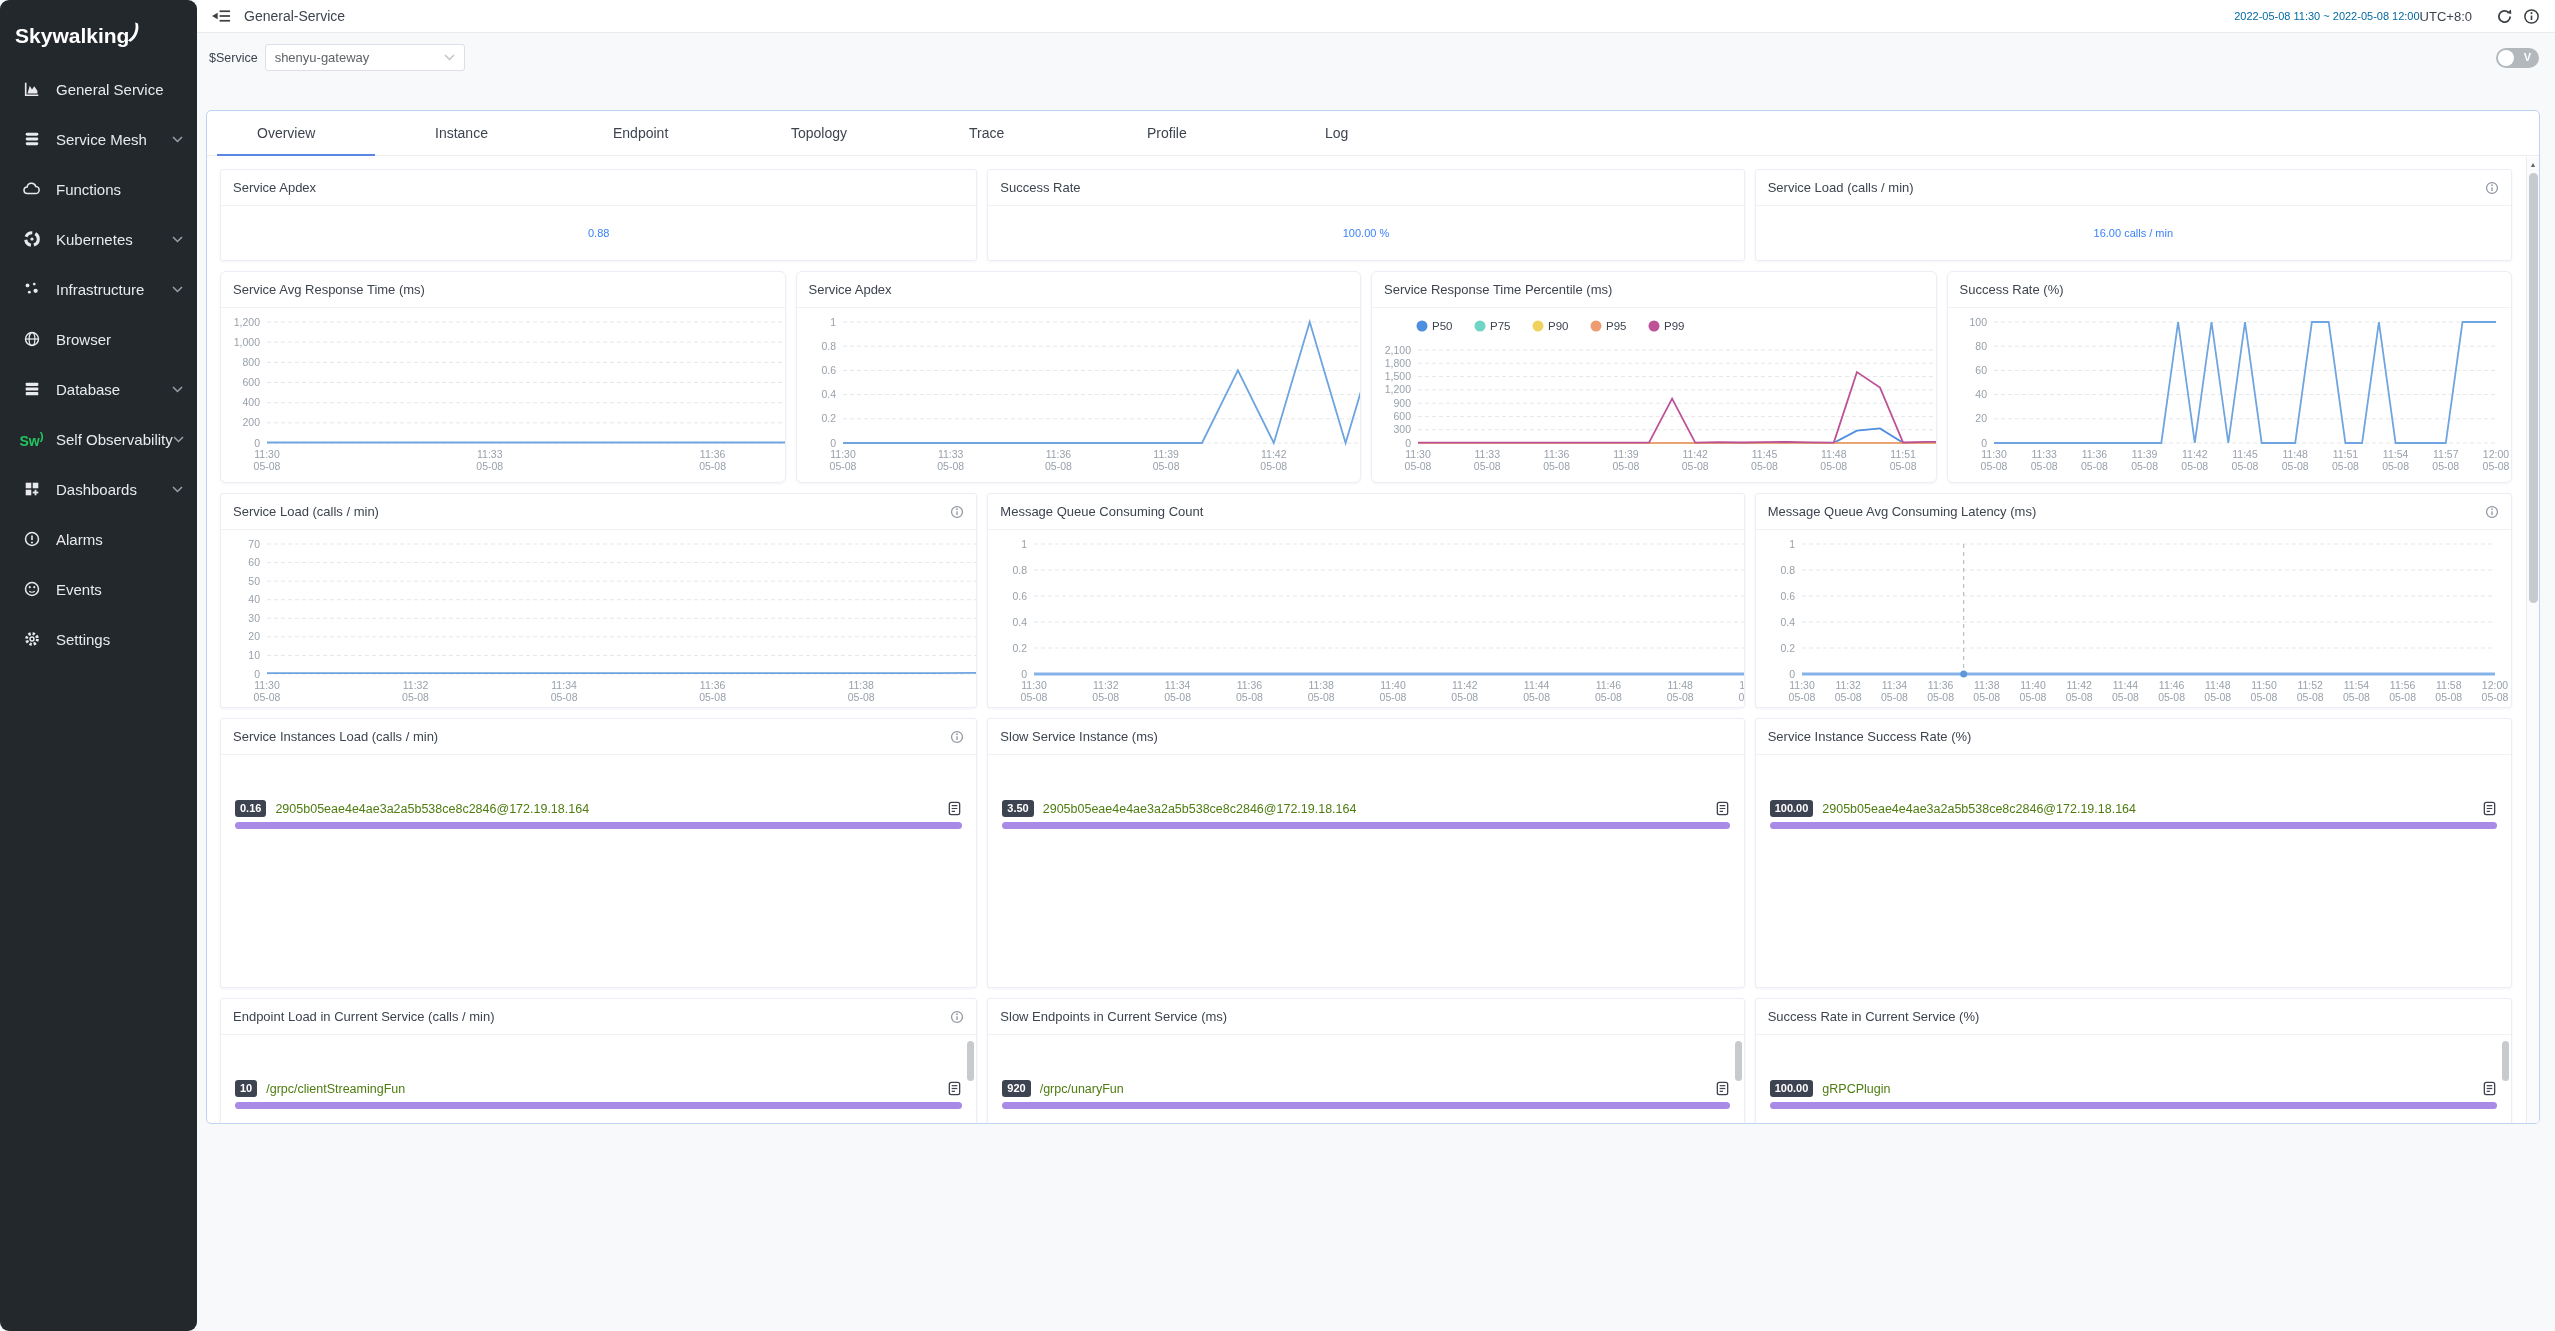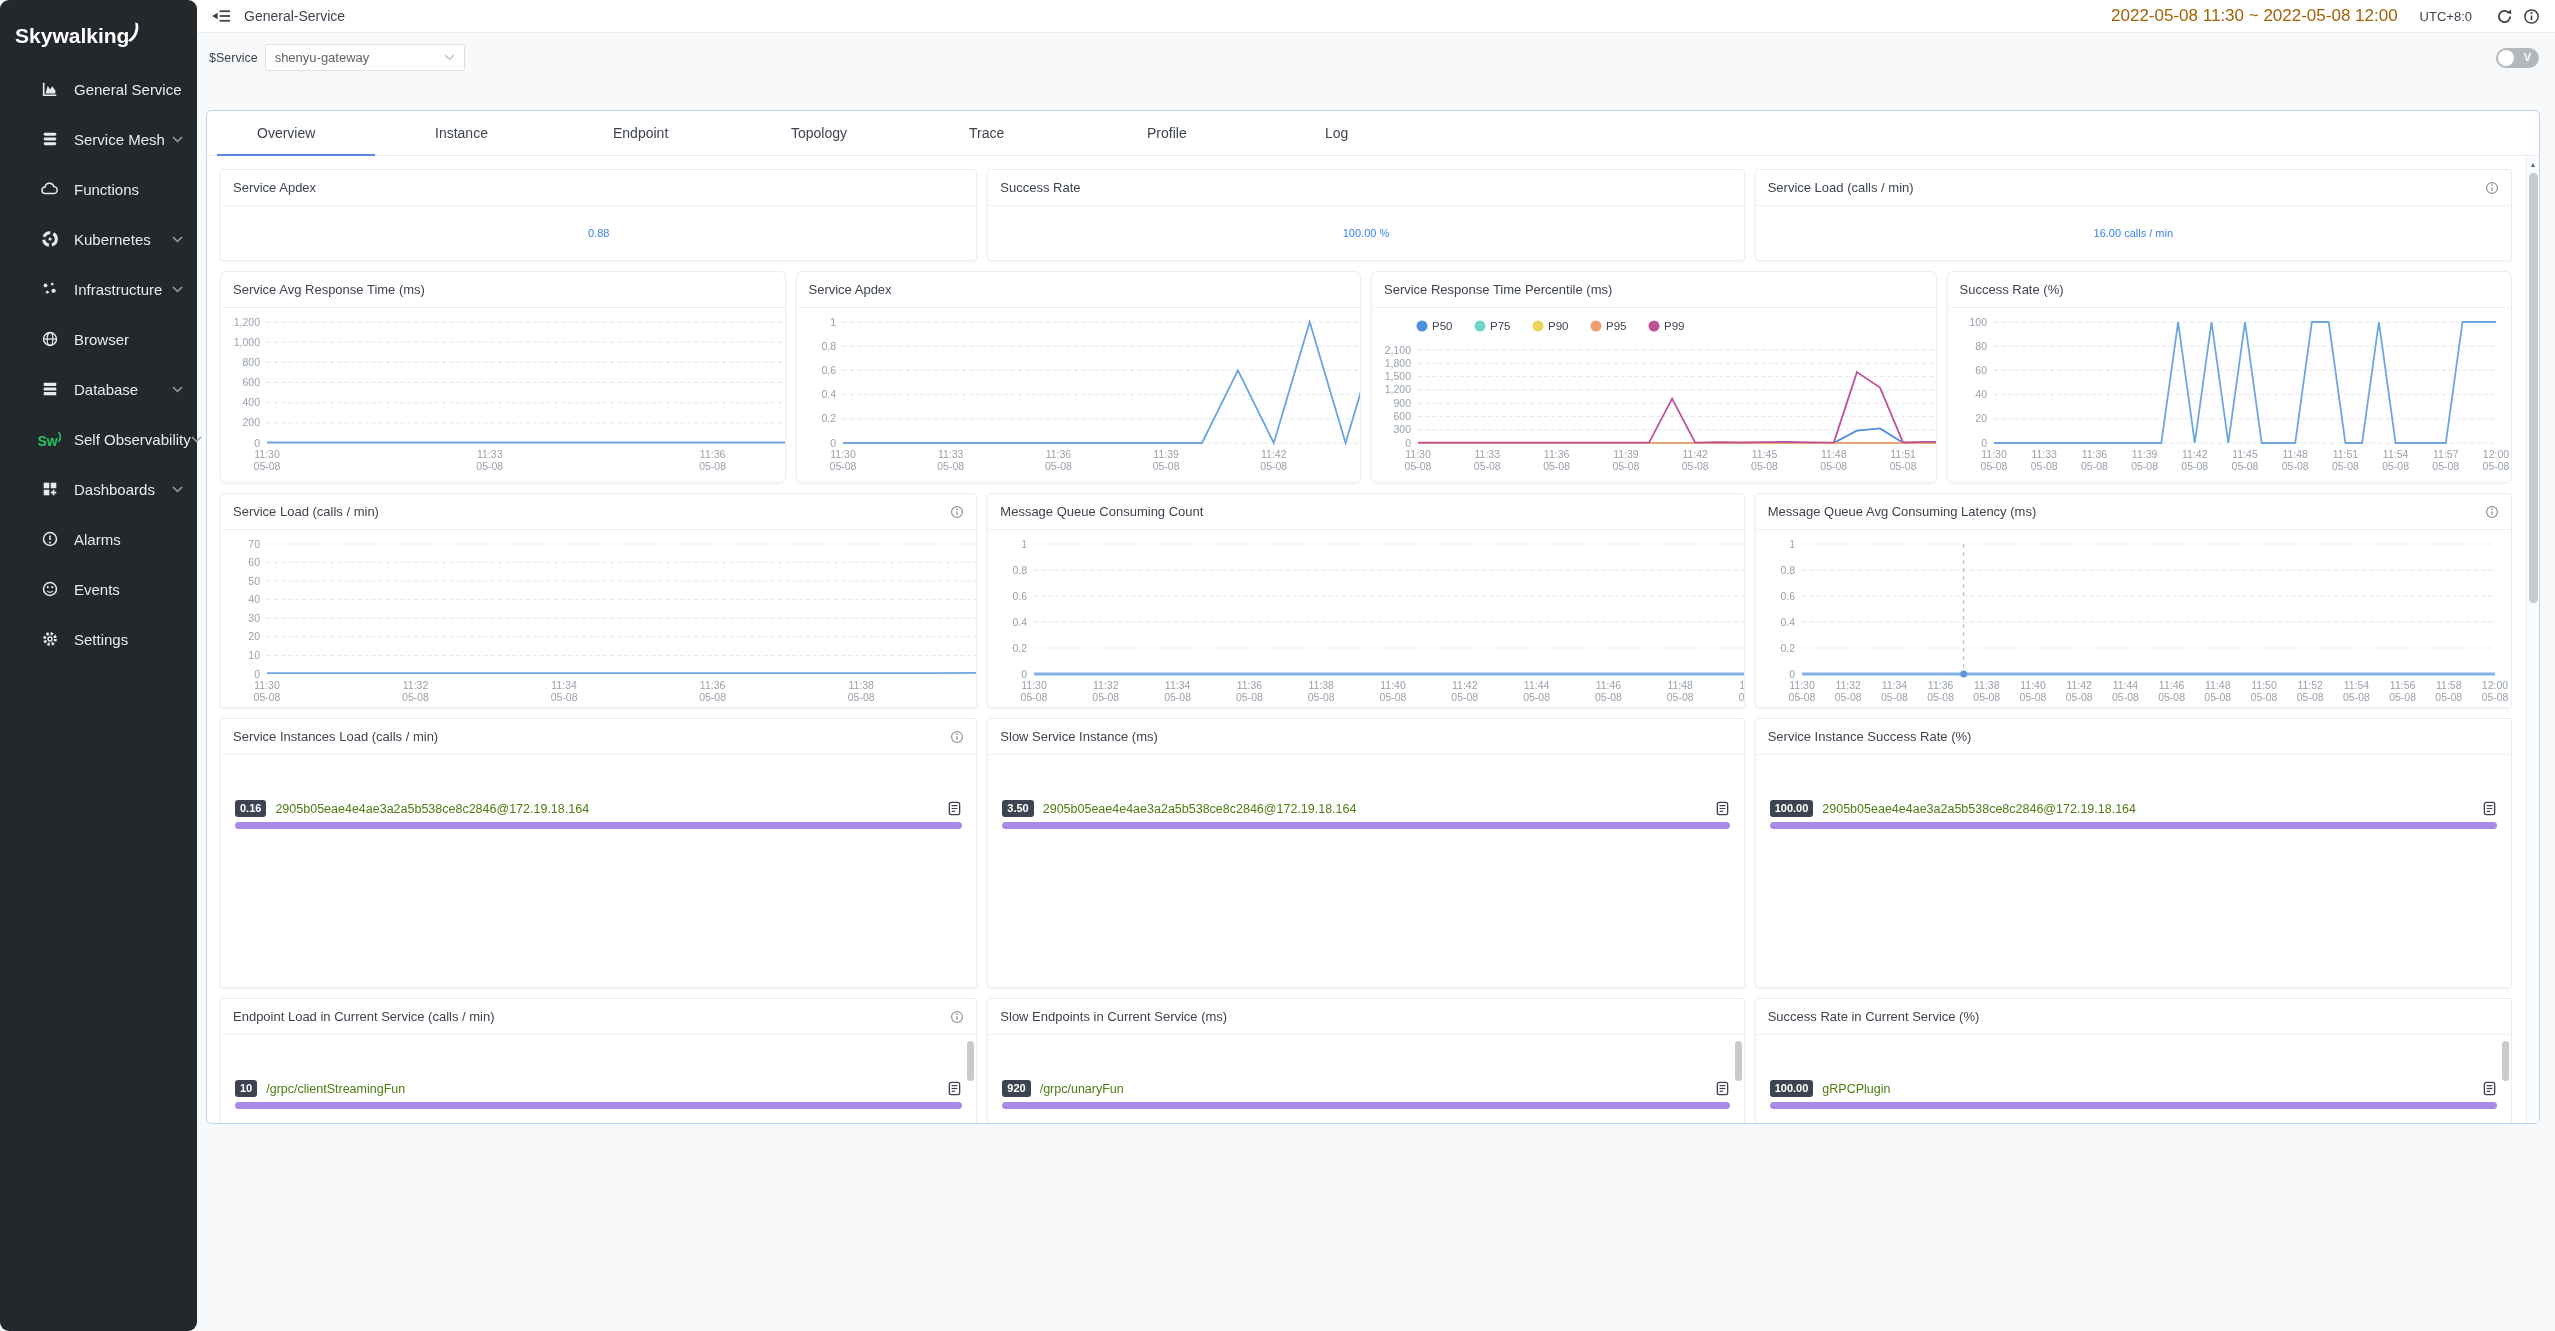--- a/index.html
+++ b/index.html
@@ -9,35 +9,35 @@
   
   .sidebar { position:absolute; left:0; top:0; width:197px; height:1331px;
     background:#23282d; color:#e8eaed; z-index:5;border-radius:9px; }
   .logo { padding:16px 0 8px 15px; height:64px; color:#fff; font-size:21px;
     display:flex; align-items:center; }
   .logo .sky { font-weight:800; }
   .logo .walking { font-weight:600; }
   .logo .swoosh { font-weight:800; display:inline-block;
     transform:rotate(22deg) translateY(-5px); margin-left:1px; }
   .side-item { height:50px; display:flex; align-items:center;
-    padding:0 14px 0 39px; cursor:pointer; font-size:15px; }
+    padding:0 14px 0 21px; cursor:pointer; font-size:15px; }
   .side-icon { width:21px; margin-right:14px; display:flex; align-items:center;
     justify-content:center; color:#e8eaed; }
   .side-icon .sw-txt { color:#22c55e; font-weight:700; font-size:14px; }
   .side-label { flex:1; white-space:nowrap; }
   .side-chevron { color:#9aa0a6; display:flex; }
 
   
   .main { position:absolute; left:197px; top:0; right:0; bottom:0; background:#f7f9fa; }
   .header { height:33px; background:#fff; border-bottom:1px solid #ebebeb;
     display:flex; align-items:center; padding:0 15px; }
   .fold-btn { display:flex; margin-right:13px; cursor:pointer; }
   .page-title { font-size:14px; color:#3d444f; }
   .header-spacer { flex:1; }
-  .time-range { font-size:17px; color:#a16207; margin-right:22px; cursor:pointer; }
+  .time-range { font-size:11px; color:#0369a1; cursor:pointer; }
   .timezone { font-size:13px; color:#3d444f; margin-right:14px; }
   .hicon { display:flex; margin-left:10px; cursor:pointer; }
 
   .service-bar { height:49px; display:flex; align-items:center; padding:0 12px; }
   .service-label { font-size:12.5px; color:#3d444f; margin-right:7px; }
   .select { width:200px; height:27px; background:#fff; border:1px solid #dcdfe6;
     border-radius:3px; display:flex; align-items:center; justify-content:space-between;
     padding:0 9px; font-size:13px; color:#5f6368; cursor:pointer; }
   .select .chev { color:#c0c4cc; display:flex; }
   .bar-spacer { flex:1; }

